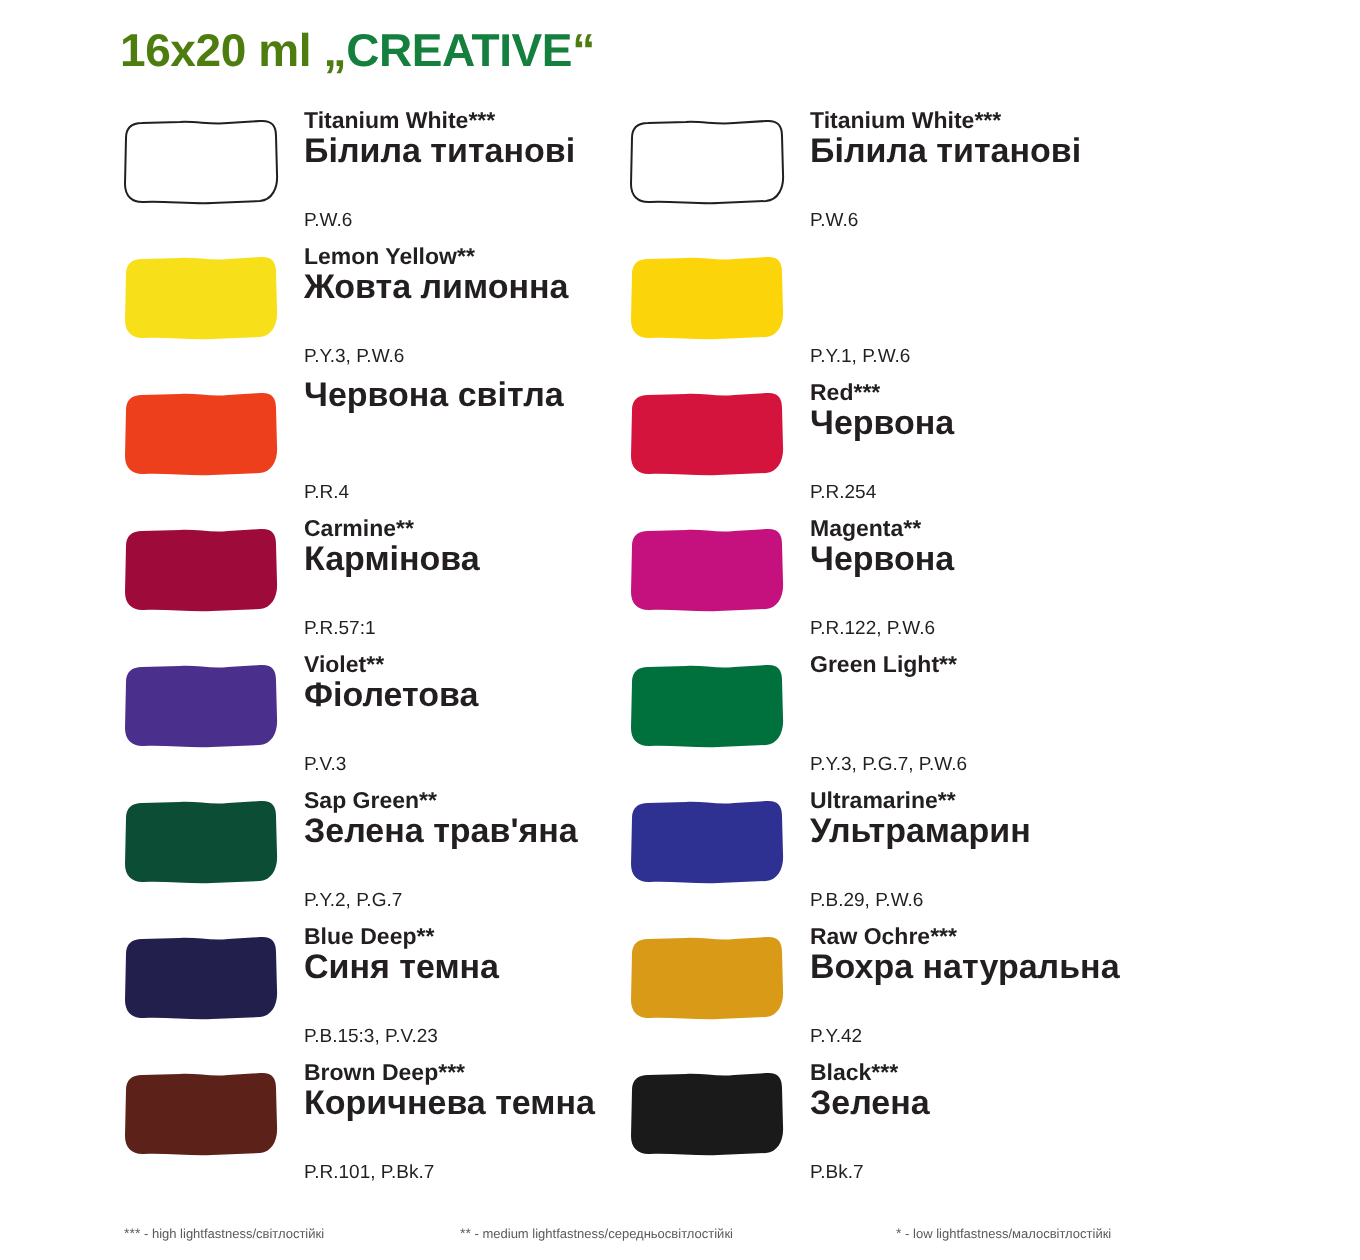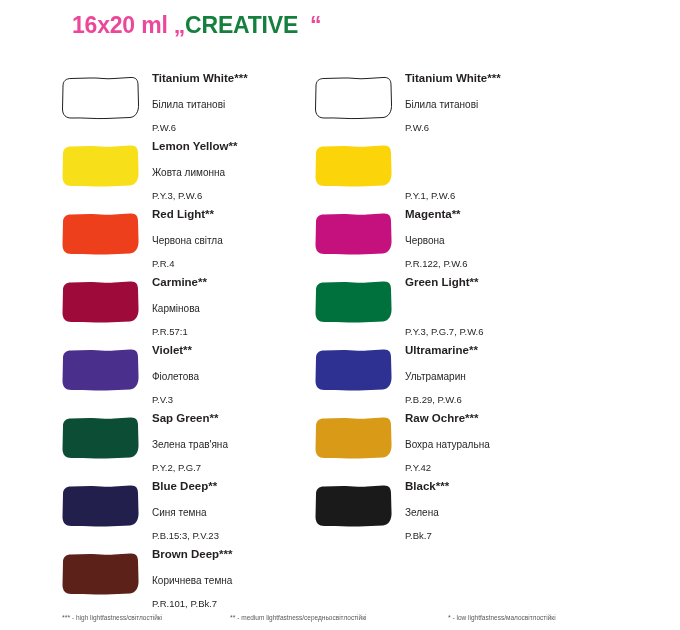--- a/index.html
+++ b/index.html
@@ -16,31 +16,31 @@
   #title {
     position: absolute;
     left: 60px;
     top: 12px;
     font-size: 23px;
     font-weight: bold;
     letter-spacing: -0.2px;
     white-space: nowrap;
   }
   #title .creative { color: #15803d; }
-  #title .black { color: #ec4899; margin-left: 12px; }
+  #title .black { color: #4d7c0f; }
 
   .grid {
     position: absolute;
     left: 0;
     top: 55px;
     width: 680px;
   }
   .column {
     position: absolute;
-    top: 17px;
+    top: 0;
     width: 300px;
   }
   .col-left { left: 60px; }
   .col-right { left: 313px; }
 
   .swatch-row {
     position: relative;
     height: 68px;
   }
   .swatch {
@@ -57,25 +57,24 @@
     top: 0;
     width: 200px;
   }
   .name-en {
     font-size: 11.5px;
     font-weight: bold;
     line-height: 13.5px;
     color: #231f20;
   }
   .name-ua {
-    font-size: 10px;
-    font-weight: normal;
+    font-size: 17px;
+    font-weight: bold;
     line-height: 13.5px;
     color: #231f20;
-    margin-top: 12px;
   }
   .pigment {
     position: absolute;
     left: 92px;
     top: 50px;
     font-size: 9.5px;
     color: #231f20;
     white-space: nowrap;
   }
 
@@ -131,21 +130,20 @@
         </div>
         <div class="pigment">P.Y.3, P.W.6</div>
       </div>
       <div class="swatch-row">
         <div class="swatch">
           <svg width="82" height="46" viewBox="0 0 82 46" xmlns="http://www.w3.org/2000/svg">
             <path d="M3,10 C3,5 6,2.5 11,2.5 L30,2 C38,1.5 46,3.5 54,2.5 L70,1.5 C76,1 78,4 78,9 L78.5,28 C79,35 76,41 70,41.5 L46,42.5 C36,43 22,41.5 12,42 C6,42.3 2.5,39 2.5,33 Z" fill="#ee3f1c" stroke="none" stroke-width="0"></path>
           </svg>
         </div>
         <div class="texts">
-          <div class="name-en">Red Light**</div>
           <div class="name-ua">Червона світла</div>
         </div>
         <div class="pigment">P.R.4</div>
       </div>
       <div class="swatch-row">
         <div class="swatch">
           <svg width="82" height="46" viewBox="0 0 82 46" xmlns="http://www.w3.org/2000/svg">
             <path d="M3,10 C3,5 6,2.5 11,2.5 L30,2 C38,1.5 46,3.5 54,2.5 L70,1.5 C76,1 78,4 78,9 L78.5,28 C79,35 76,41 70,41.5 L46,42.5 C36,43 22,41.5 12,42 C6,42.3 2.5,39 2.5,33 Z" fill="#9e0b3a" stroke="none" stroke-width="0"></path>
           </svg>
         </div>
@@ -217,20 +215,32 @@
         </div>
         <div class="pigment">P.W.6</div>
       </div>
       <div class="swatch-row">
         <div class="swatch">
           <svg width="82" height="46" viewBox="0 0 82 46" xmlns="http://www.w3.org/2000/svg">
             <path d="M3,10 C3,5 6,2.5 11,2.5 L30,2 C38,1.5 46,3.5 54,2.5 L70,1.5 C76,1 78,4 78,9 L78.5,28 C79,35 76,41 70,41.5 L46,42.5 C36,43 22,41.5 12,42 C6,42.3 2.5,39 2.5,33 Z" fill="#fbd50a" stroke="none" stroke-width="0"></path>
           </svg>
         </div>
         <div class="pigment">P.Y.1, P.W.6</div>
+      </div>
+      <div class="swatch-row">
+        <div class="swatch">
+          <svg width="82" height="46" viewBox="0 0 82 46" xmlns="http://www.w3.org/2000/svg">
+            <path d="M3,10 C3,5 6,2.5 11,2.5 L30,2 C38,1.5 46,3.5 54,2.5 L70,1.5 C76,1 78,4 78,9 L78.5,28 C79,35 76,41 70,41.5 L46,42.5 C36,43 22,41.5 12,42 C6,42.3 2.5,39 2.5,33 Z" fill="#d4143c" stroke="none" stroke-width="0"></path>
+          </svg>
+        </div>
+        <div class="texts">
+          <div class="name-en">Red***</div>
+          <div class="name-ua">Червона</div>
+        </div>
+        <div class="pigment">P.R.254</div>
       </div>
       <div class="swatch-row">
         <div class="swatch">
           <svg width="82" height="46" viewBox="0 0 82 46" xmlns="http://www.w3.org/2000/svg">
             <path d="M3,10 C3,5 6,2.5 11,2.5 L30,2 C38,1.5 46,3.5 54,2.5 L70,1.5 C76,1 78,4 78,9 L78.5,28 C79,35 76,41 70,41.5 L46,42.5 C36,43 22,41.5 12,42 C6,42.3 2.5,39 2.5,33 Z" fill="#c4117e" stroke="none" stroke-width="0"></path>
           </svg>
         </div>
         <div class="texts">
           <div class="name-en">Magenta**</div>
           <div class="name-ua">Червона</div>

